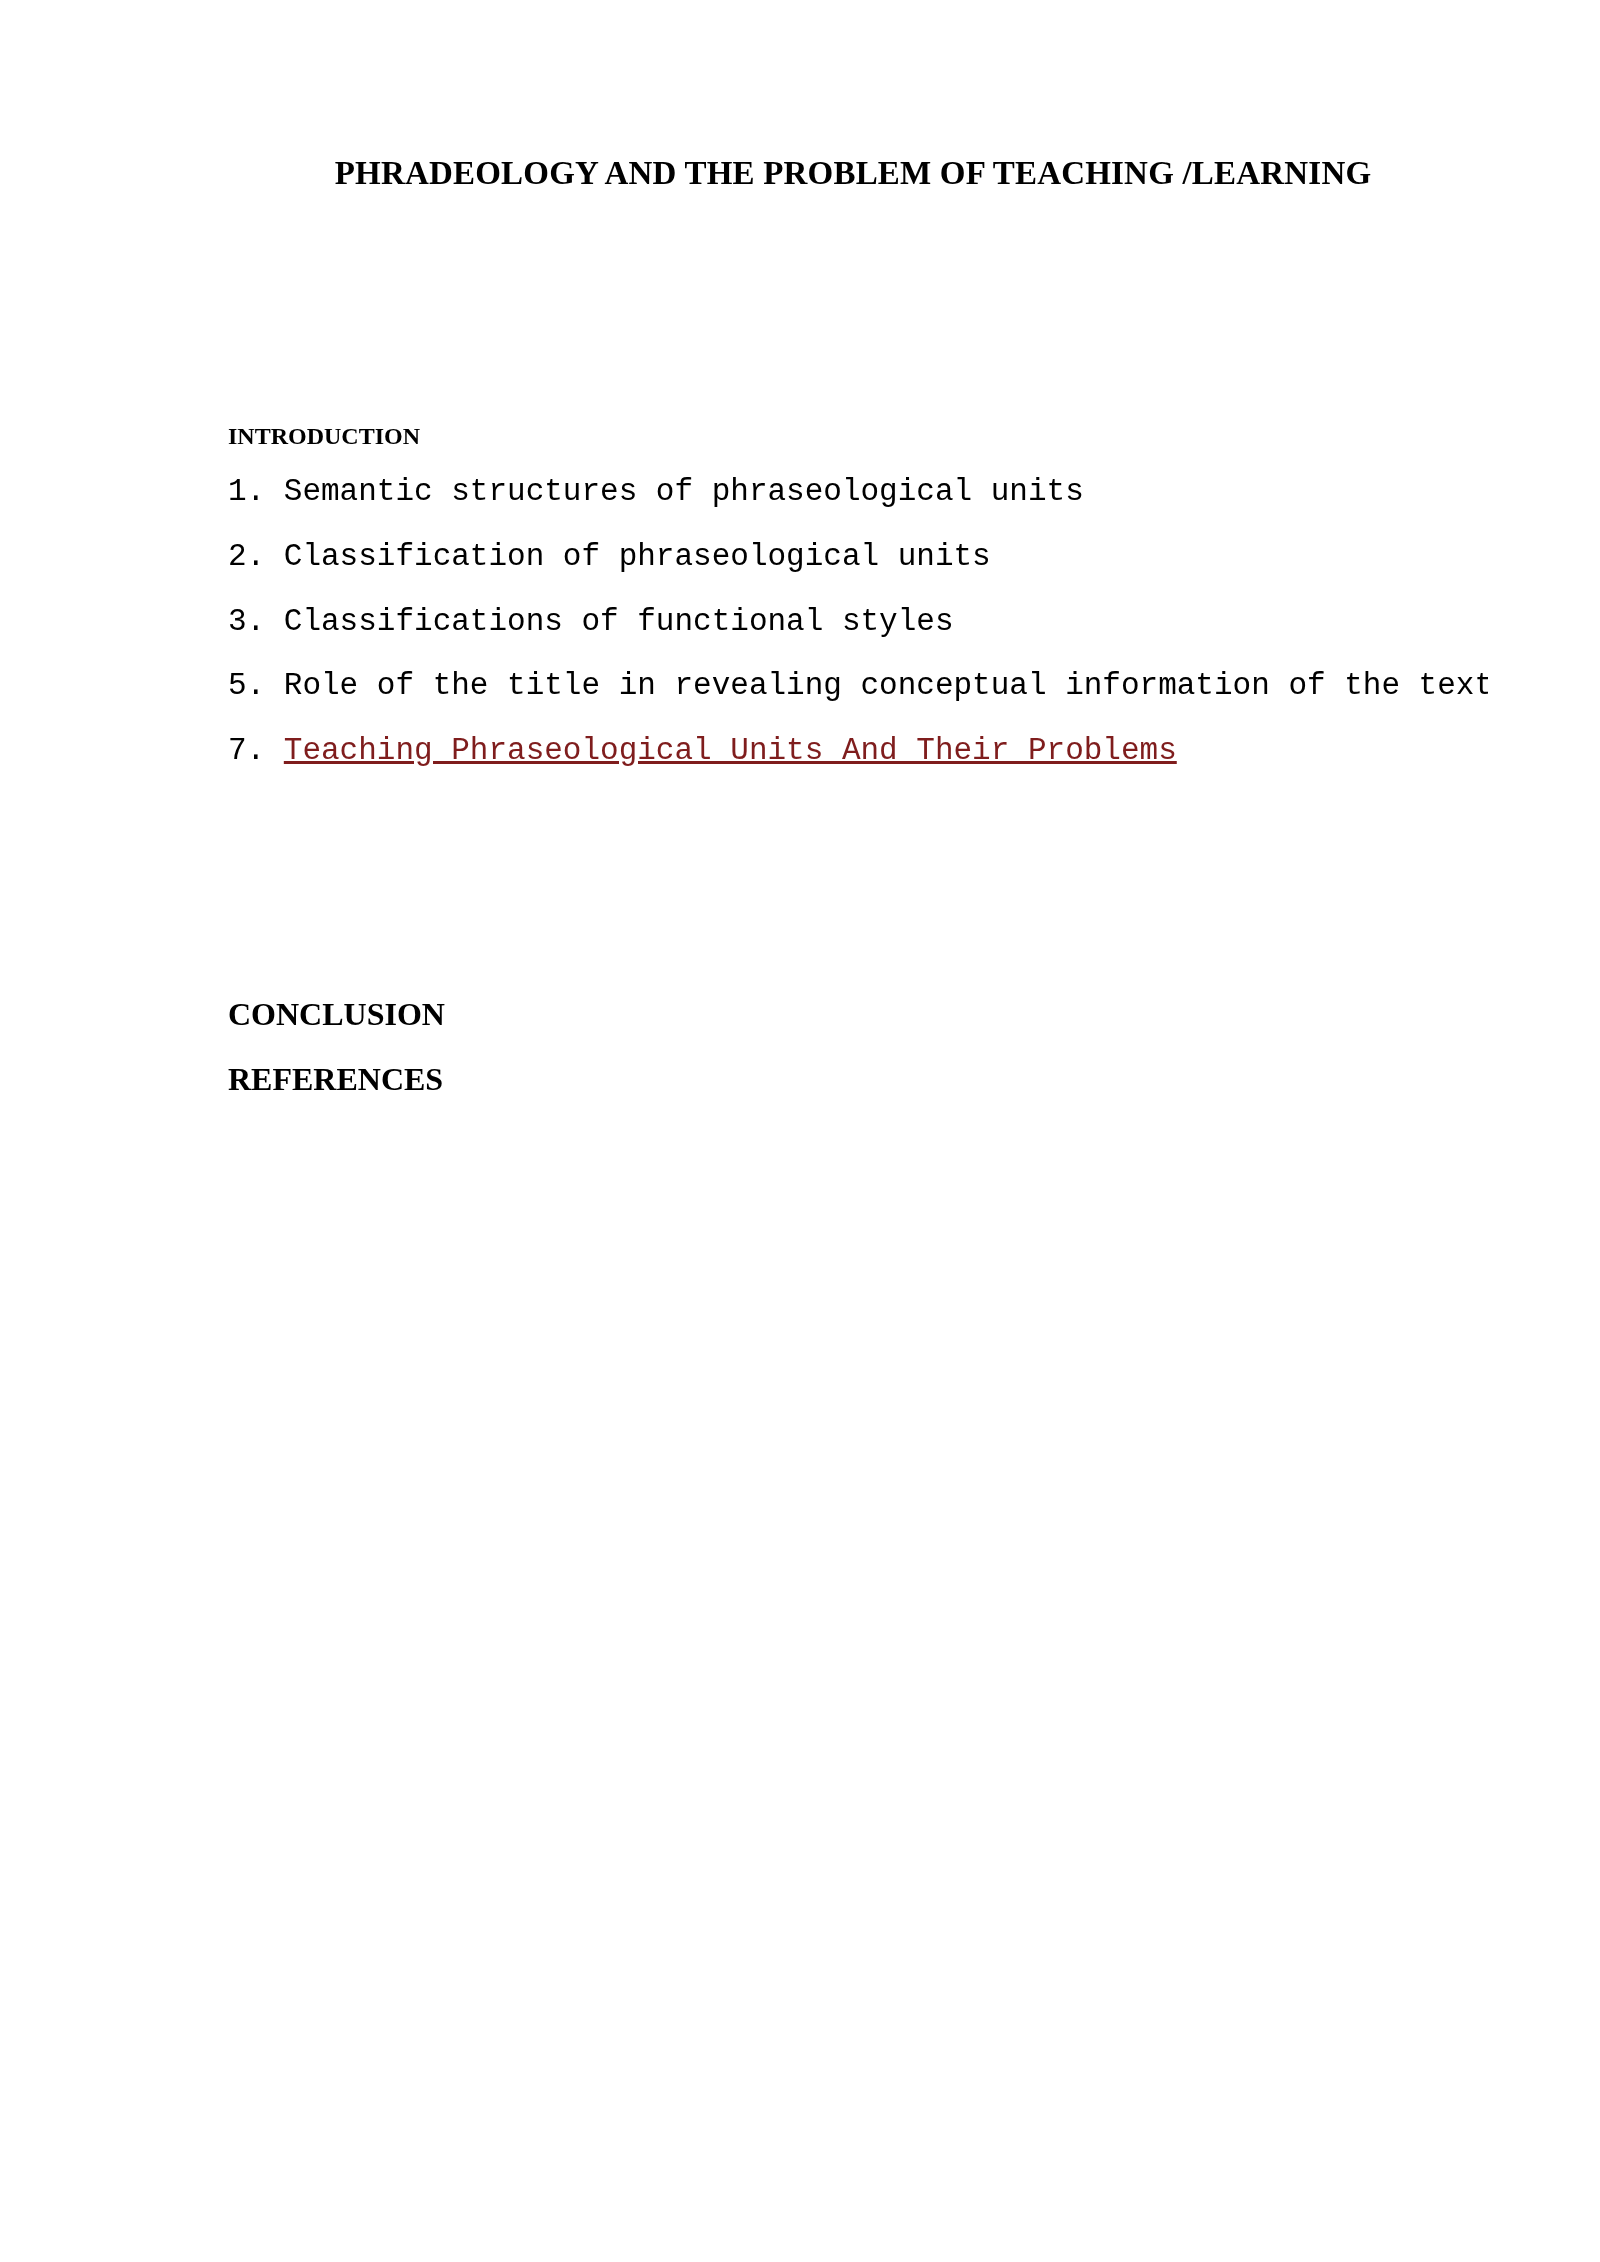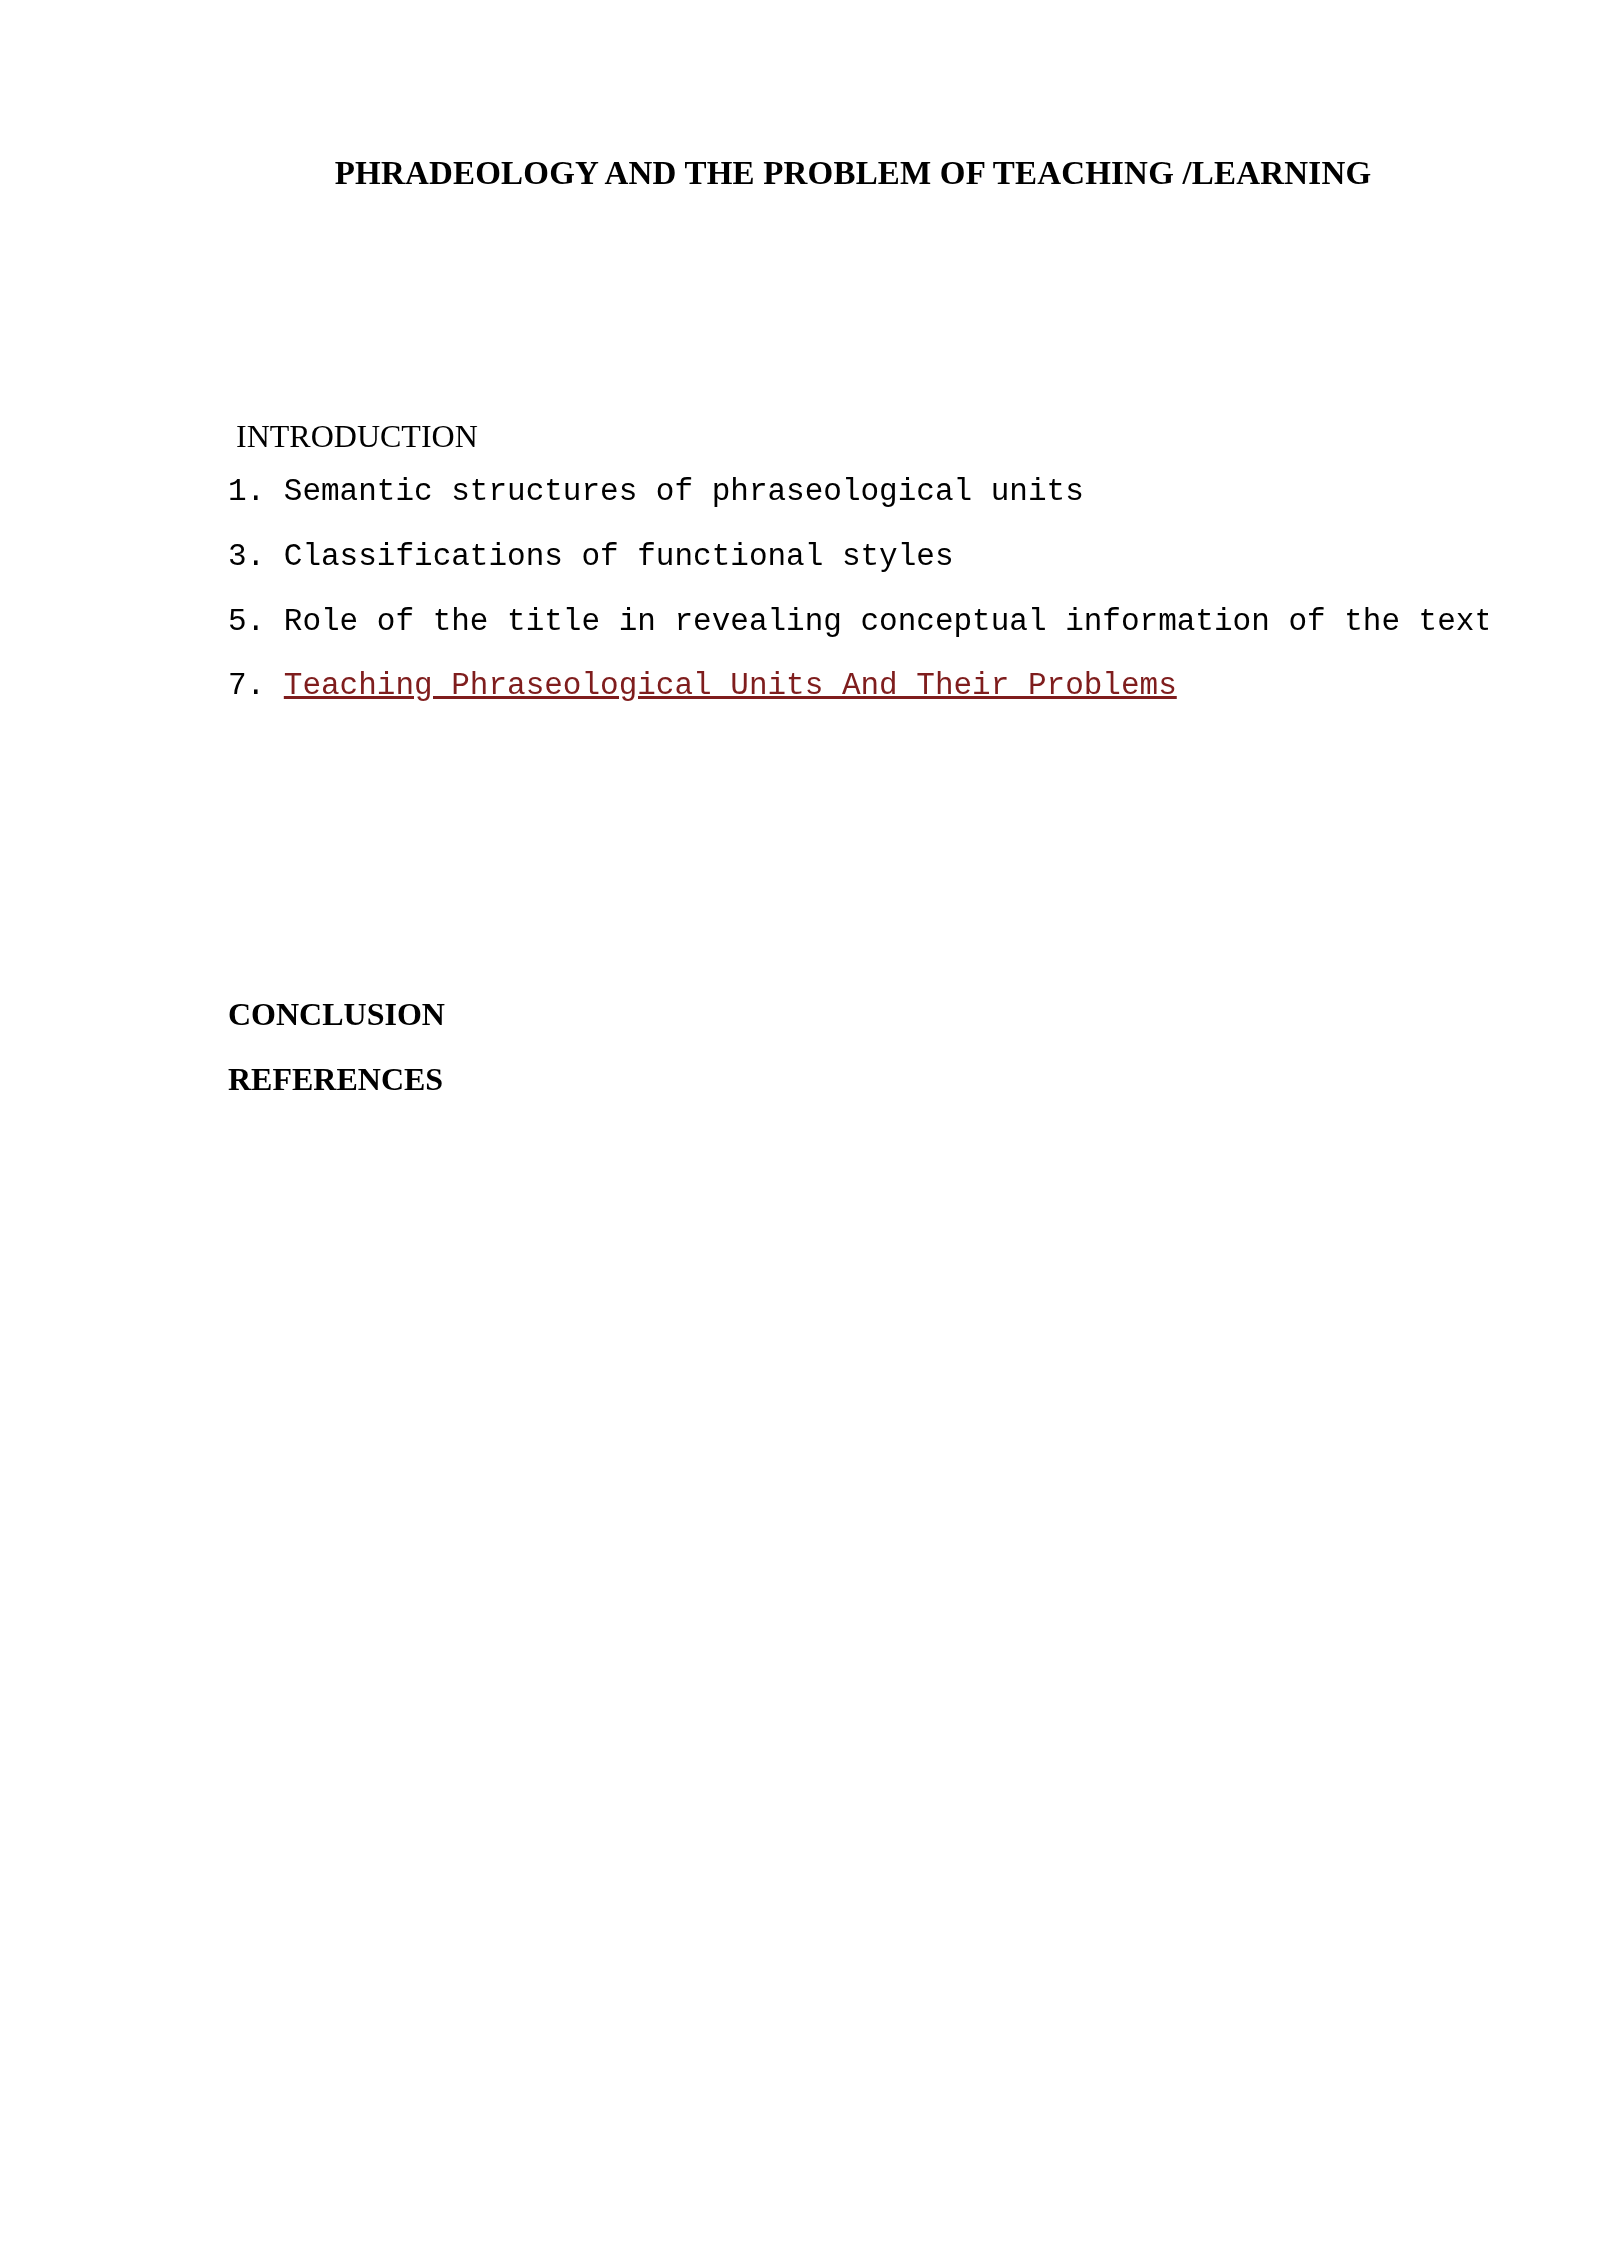--- a/index.html
+++ b/index.html
@@ -34,24 +34,23 @@
     width: 1250px;
     text-align: center;
     font-size: 32px;
     font-weight: bold;
     line-height: 44px;
   }
   .intro-heading {
     position: absolute;
     left: 228px;
     top: 414px;
-    font-size: 32px;
-    font-weight: normal;
+    font-size: 24px;
+    font-weight: bold;
     line-height: 44px;
-    margin-left: 8px;
   }
   .toc {
     position: absolute;
     left: 228px;
     top: 460px;
     width: 1310px;
     font-size: 31px;
     line-height: 64.8px;
     font-family: Liberation Mono, monospace;
   }
@@ -84,20 +83,21 @@
 
 <div class="page">
 
   <div class="doc-title">PHRADEOLOGY AND THE PROBLEM OF TEACHING /LEARNING</div>
 
 
   <div class="intro-heading">INTRODUCTION</div>
 
   <div class="toc" id="toc">
       <div class="toc-item"><span class="toc-number">1.&nbsp;</span><span class="toc-text">Semantic structures of phraseological units</span></div>
+      <div class="toc-item"><span class="toc-number">2.&nbsp;</span><span class="toc-text">Classification of phraseological units</span></div>
       <div class="toc-item"><span class="toc-number">3.&nbsp;</span><span class="toc-text">Classifications of functional styles</span></div>
       <div class="toc-item"><span class="toc-number">5.&nbsp;</span><span class="toc-text">Role of the title in revealing conceptual information of the text</span></div>
       <div class="toc-item"><span class="toc-number">7.&nbsp;</span><a class="toc-text is-link" href="#">Teaching Phraseological Units And Their Problems</a></div>
     </div>
 
   <div class="closing">
     <div>CONCLUSION</div>
     <div>REFERENCES</div>
   </div>
 

